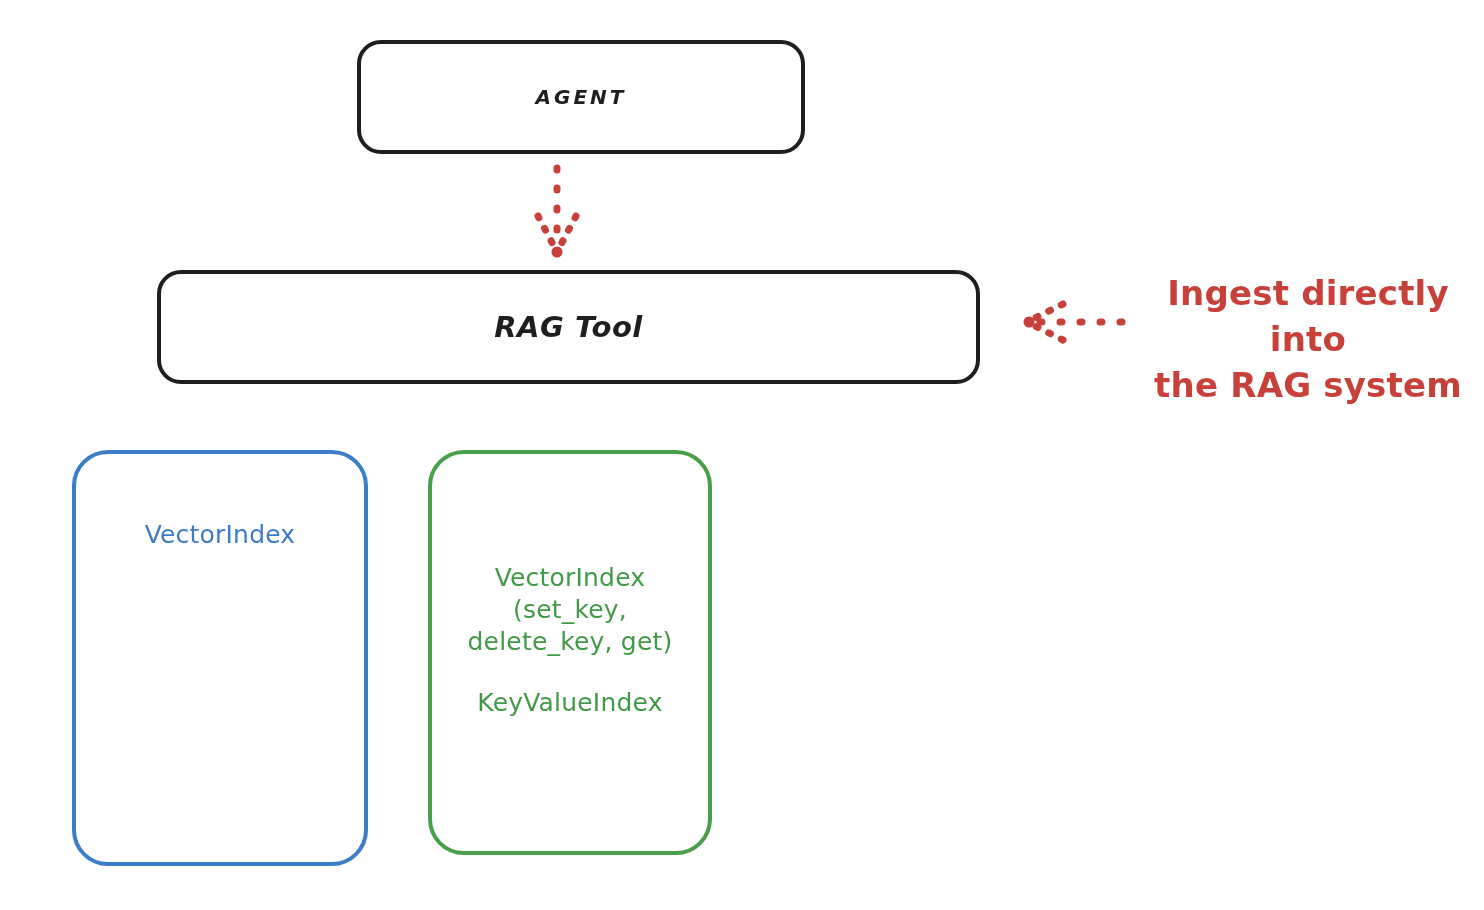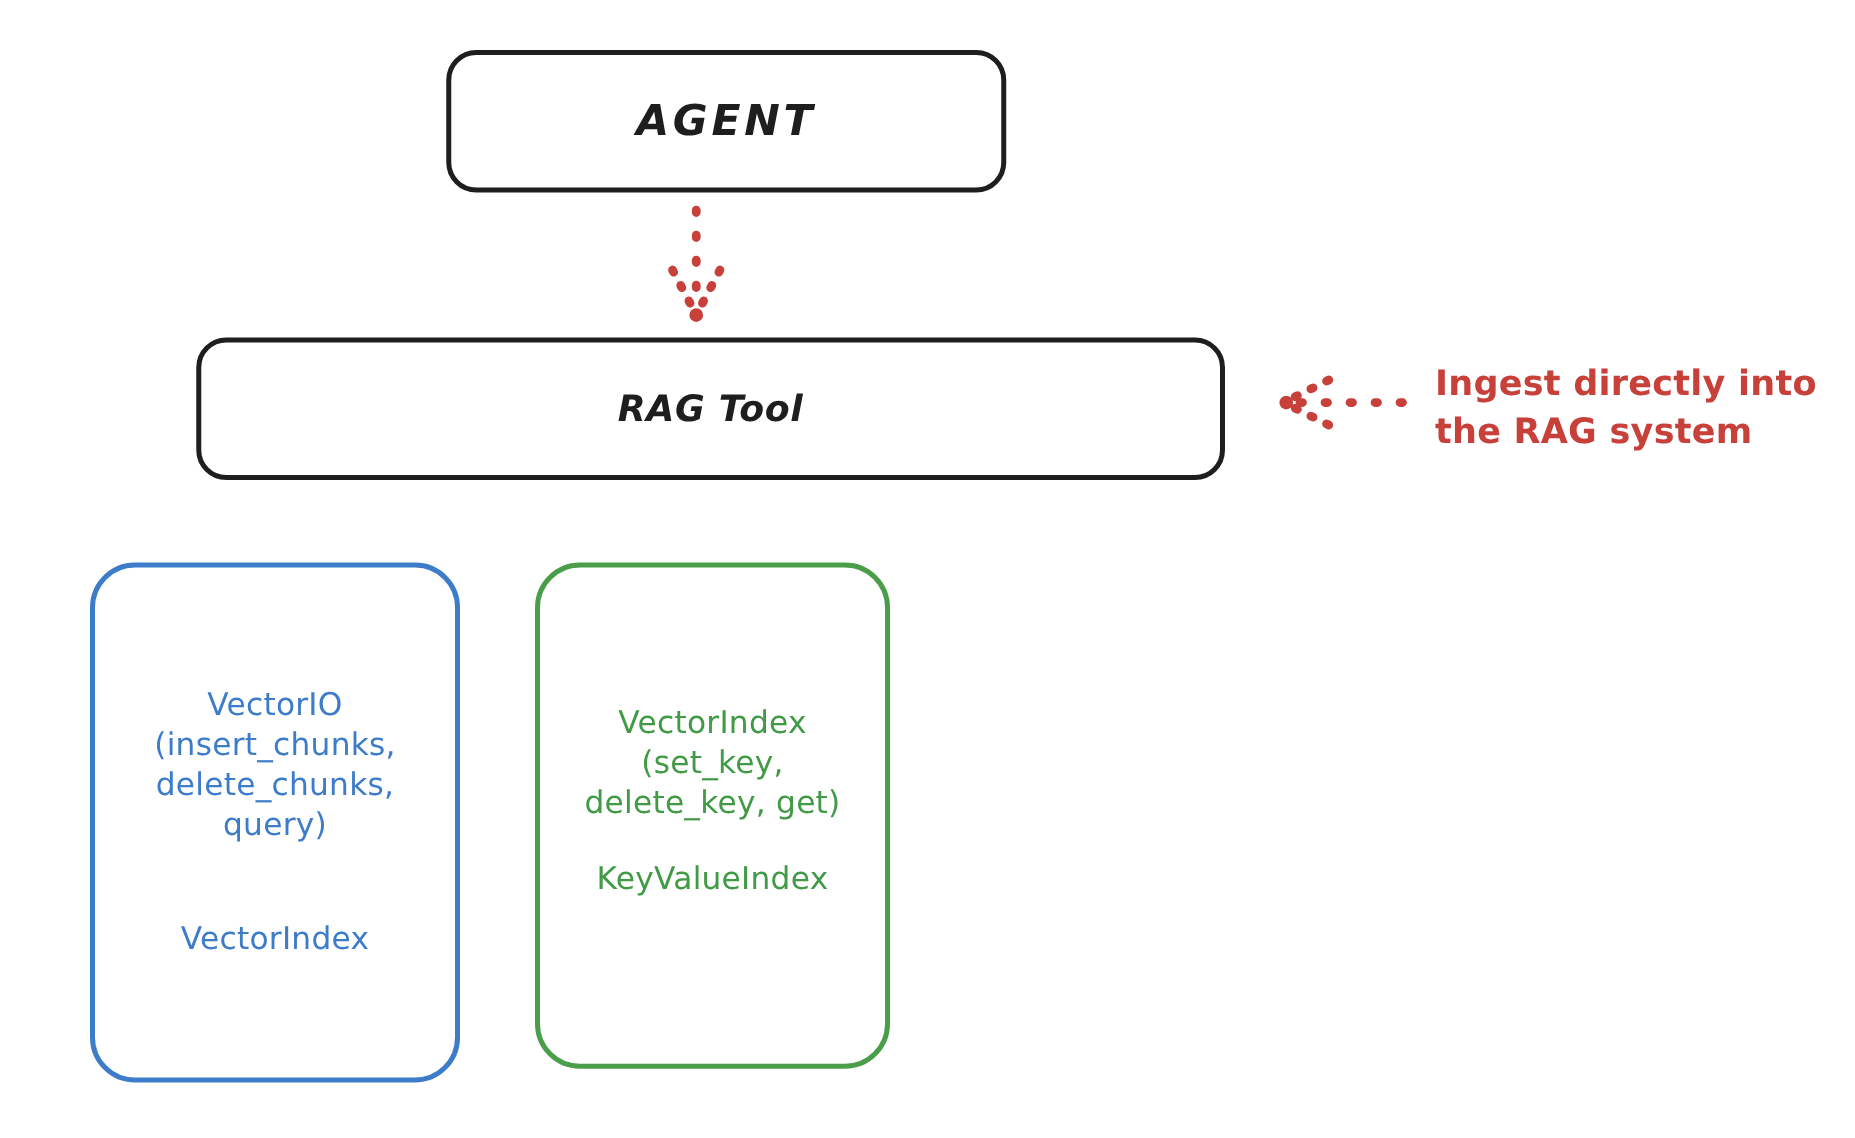--- a/index.html
+++ b/index.html
@@ -28,21 +28,21 @@
     text-align: center;
   }
 
   
   .node-black {
     border: 4px solid #1e1e1e;
     border-radius: 24px;
   }
   .node-black .node-label {
     font-family: "DejaVu Sans", sans-serif;
-    font-size: 34px;
+    font-size: 20px;
     font-style: italic;
     font-weight: 600;
     letter-spacing: 1.5px;
     color: #1e1e1e;
   }
   #agent-node { left: 357px; top: 40px; width: 448px; height: 114px; }
   #agent-node .node-label { letter-spacing: 3px; }
   #rag-tool-node { left: 157px; top: 270px; width: 823px; height: 114px; }
   #rag-tool-node .node-label { font-size: 29px; letter-spacing: 0.5px; }
 
@@ -97,28 +97,28 @@
     border-color: #9b3fc4;
   }
   #relationalio-card .api-text, #relationalio-card .index-text { color: #9b3fc4; }
   #relationalio-card .api-text { margin-top: 98px; }
   #relationalio-card .index-text { margin-top: 44px; }
 
   
   #ingest-note {
     position: absolute;
     left: 1148px;
-    top: 288px;
+    top: 270px;
     width: 320px;
     color: #c8403a;
     font-family: "DejaVu Sans", sans-serif;
-    font-size: 28px;
+    font-size: 34px;
     font-weight: 600;
     line-height: 1.36;
-    text-align: left;
+    text-align: center;
     white-space: pre-line;
     letter-spacing: 0.2px;
   }
 
   
   #connectors {
     position: absolute;
     left: 0; top: 0;
     width: 1484px;
     height: 910px;
@@ -153,24 +153,20 @@
 
   <div class="node node-black" id="agent-node">
     <span class="node-label">AGENT</span>
   </div>
 
   <div class="node node-black" id="rag-tool-node">
     <span class="node-label">RAG Tool</span>
   </div>
 
   <div class="card" id="vectorio-card">
-    <div class="api-text">VectorIO
-(insert_chunks,
-delete_chunks,
-query)</div>
     <div class="index-text">VectorIndex</div>
   </div>
 
   <div class="card" id="keyvalueio-card">
     <div class="api-text">VectorIndex
 (set_key,
 delete_key, get)</div>
     <div class="index-text">KeyValueIndex</div>
   </div>
 

